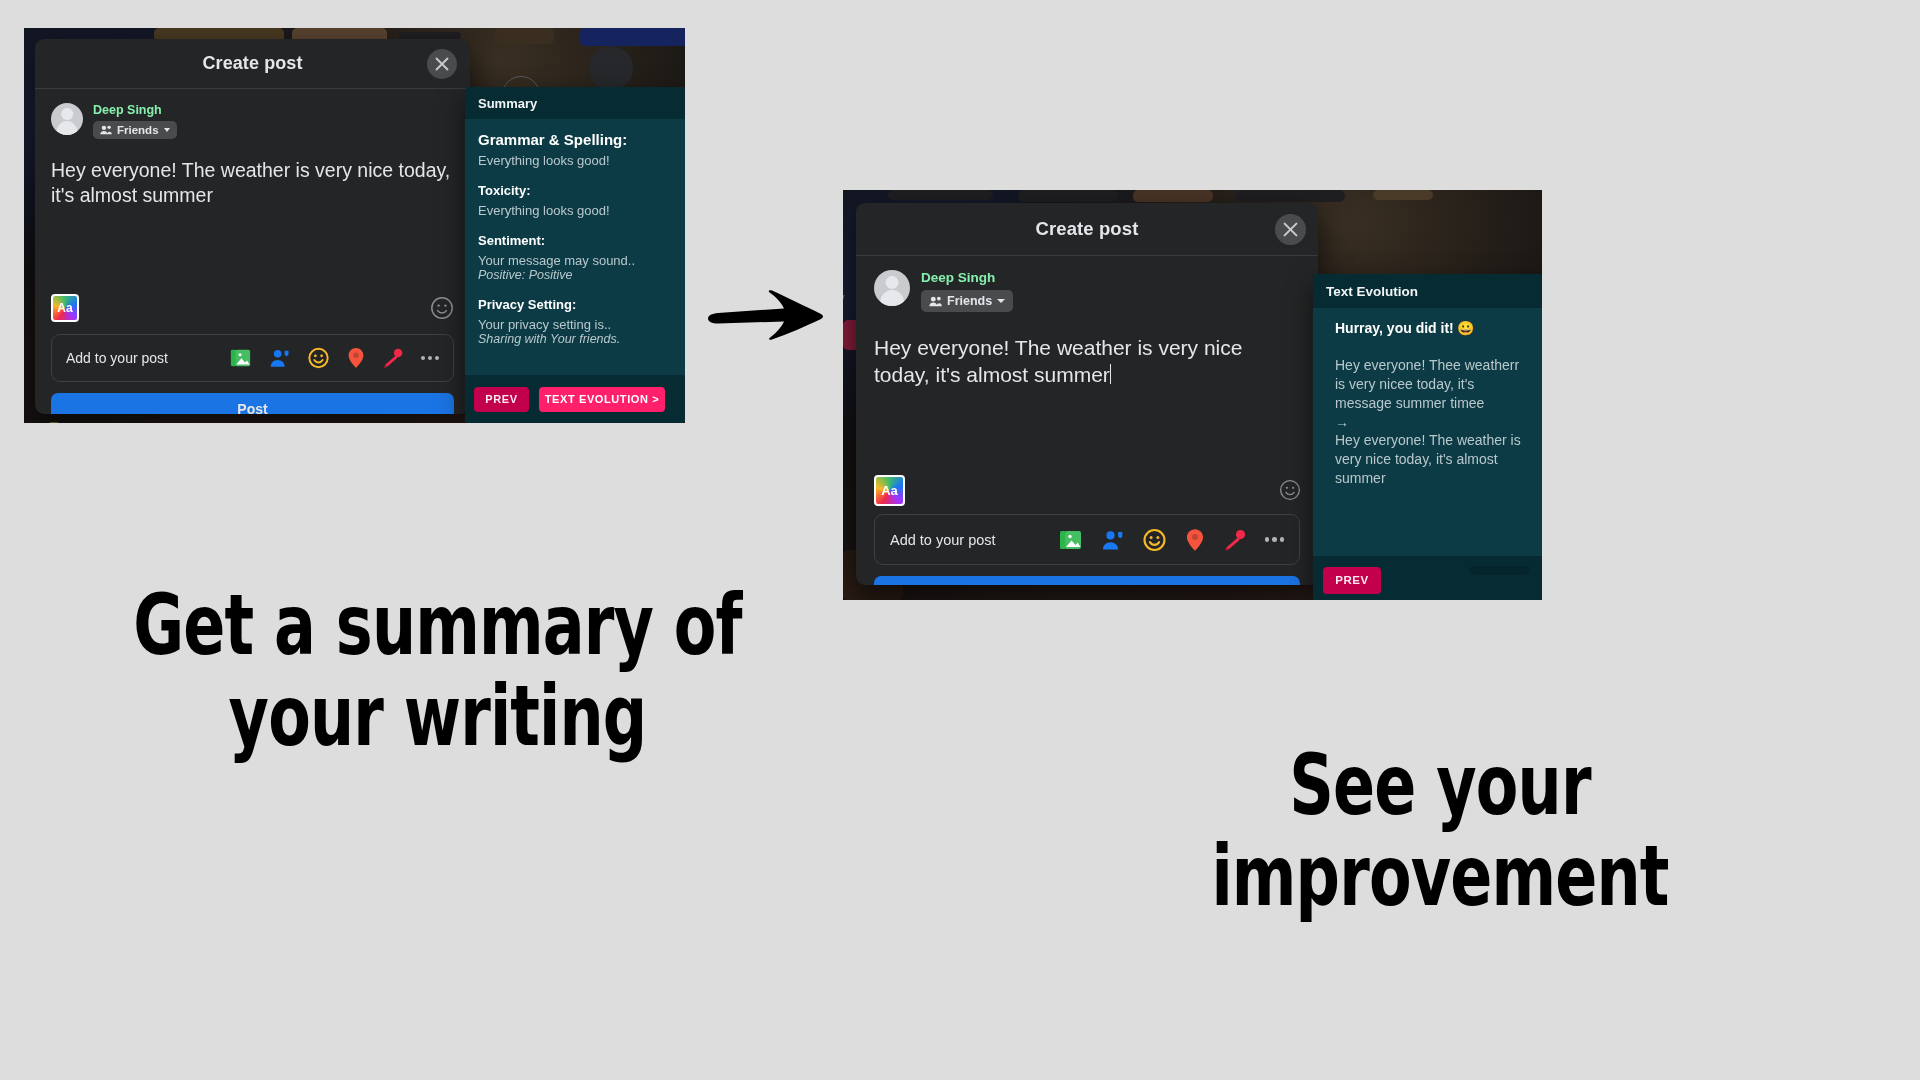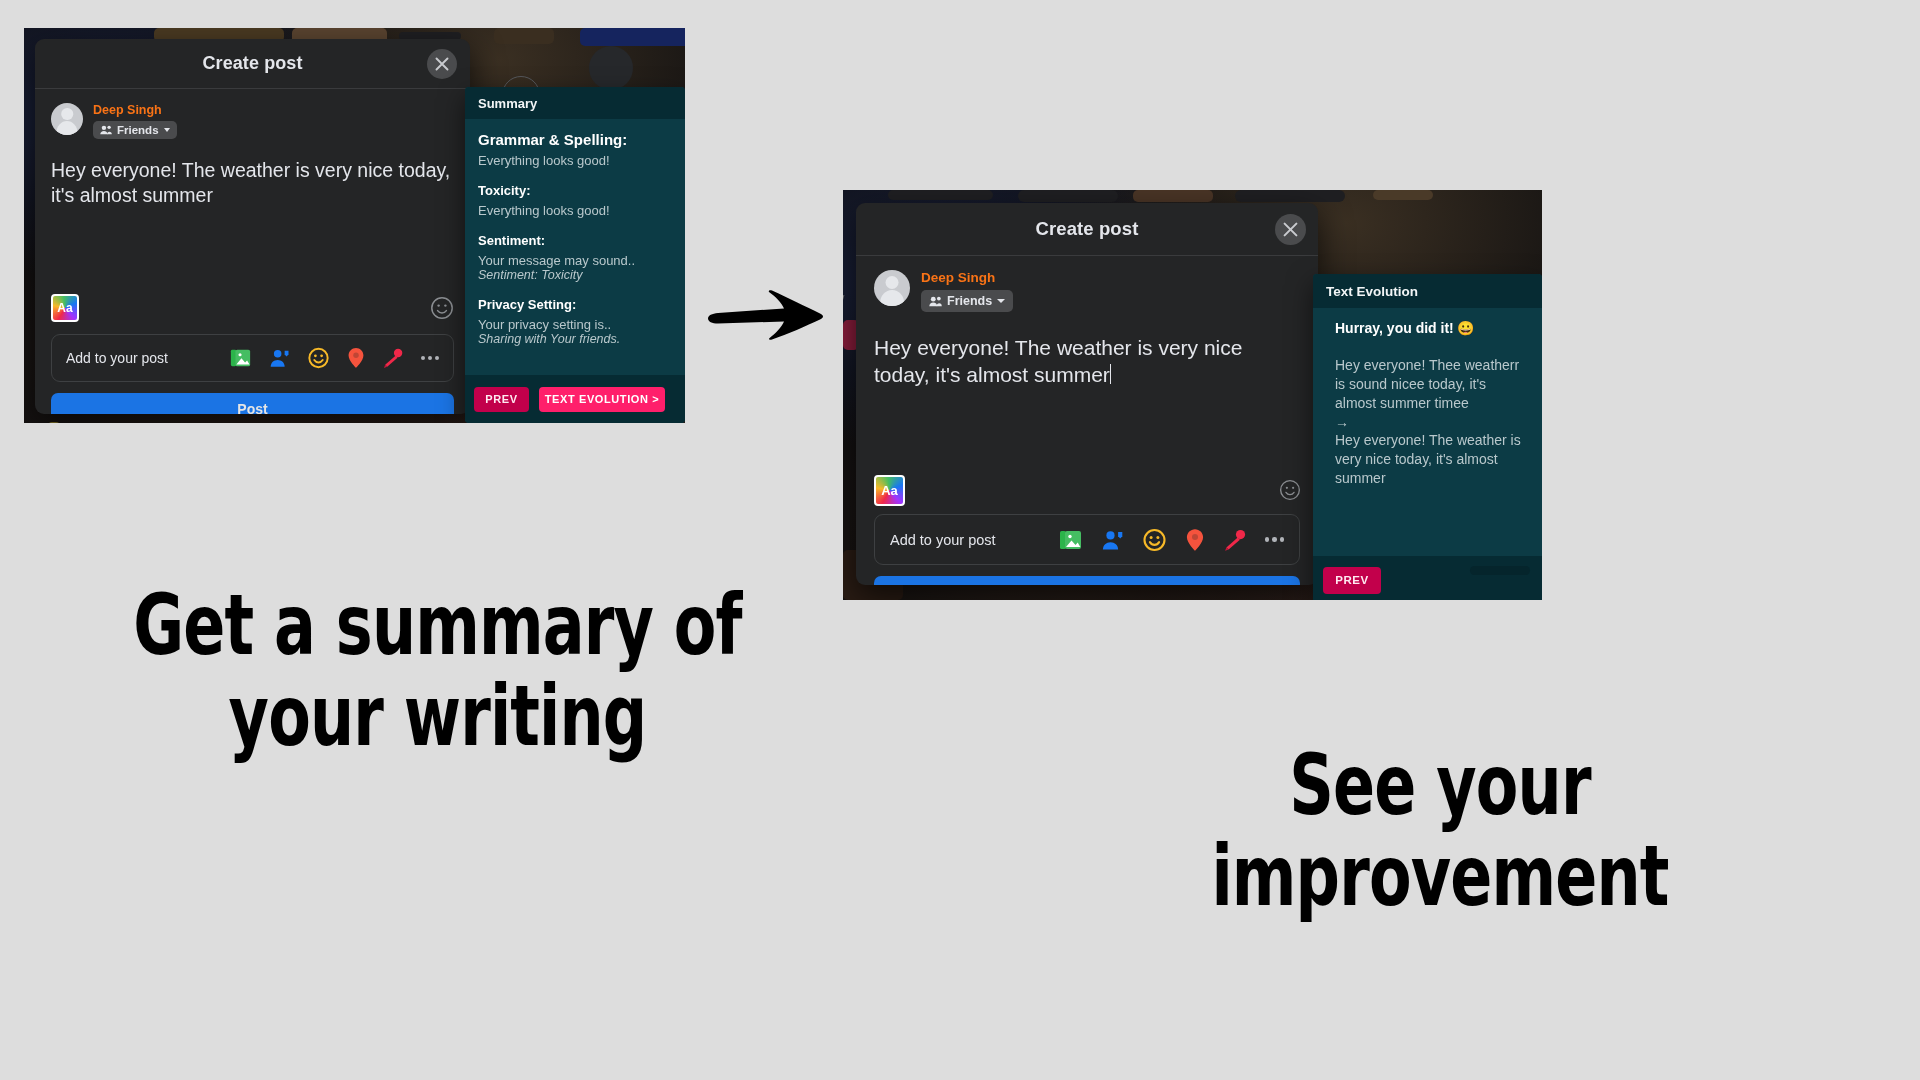--- a/index.html
+++ b/index.html
@@ -51,21 +51,21 @@
     content:""; position:absolute; left:50%; top:16%;
     width:36%; height:36%; transform:translateX(-50%);
     border-radius:50%; background:#e6e8eb;
   }
   .avatar::after { 
     content:""; position:absolute; left:50%; bottom:-8%;
     width:66%; height:52%; transform:translateX(-50%);
     border-radius:50% 50% 0 0 / 70% 70% 0 0; background:#e6e8eb;
   }
   .author-meta { display:flex; flex-direction:column; }
-  .author-name { color:#f97316; font-weight:bold; }
+  .author-name { color:#86efac; font-weight:bold; }
   .aud-pill {
     display:inline-flex; align-items:center; background:#4a4b4d;
     border-radius:5px; color:#e4e6eb; font-weight:bold; cursor:pointer;
     width:max-content;
   }
   .aud-pill .friends-ico { display:flex; align-items:center; }
   .caret { display:inline-block; border-style:solid; border-color:#e4e6eb transparent transparent transparent; }
   .post-text { color:#e4e6eb; line-height:1.3; }
   .caret-bar { display:inline-block; width:1px; background:#e4e6eb; vertical-align:-12%; }
 
@@ -246,21 +246,21 @@
           <div class="sec-label" style="font-size:15px;">Grammar &amp; Spelling:</div>
           <div class="sec-val" style="font-size:13px; margin-top:5px;">Everything looks good!</div>
         </div>
         <div style="margin-bottom:15px;">
           <div class="sec-label" style="font-size:13px;">Toxicity:</div>
           <div class="sec-val" style="font-size:13px; margin-top:5px;">Everything looks good!</div>
         </div>
         <div style="margin-bottom:15px;">
           <div class="sec-label" style="font-size:13px;">Sentiment:</div>
           <div class="sec-val" style="font-size:13px; margin-top:5px;">Your message may sound..</div>
-          <div class="sec-val ital" style="font-size:12.5px;">Sentiment: Toxicity</div>
+          <div class="sec-val ital" style="font-size:12.5px;">Positive: Positive</div>
         </div>
         <div>
           <div class="sec-label" style="font-size:13px;">Privacy Setting:</div>
           <div class="sec-val" style="font-size:13px; margin-top:5px;">Your privacy setting is..</div>
           <div class="sec-val ital" style="font-size:12.5px;">Sharing with Your friends.</div>
         </div>
       </div>
       <div class="panel-foot" style="height:48px; padding:0 9px; gap:10px;">
         <div class="btn-prev" style="width:55px; height:25px; font-size:11px;">
           <span>PREV</span>
@@ -379,21 +379,21 @@
         </div>
       </div>
     </div>
 
     <div class="panel" style="left:470px; top:84px; width:229px; height:330px;">
       <div class="panel-head" style="height:34px; padding:0 13px;">
         <div class="panel-head-title" style="font-size:13.5px;">Text Evolution</div>
       </div>
       <div class="panel-body" style="padding:12px 14px 0 22px;">
         <div class="evo-head" style="font-size:14px;">Hurray, you did it! 😀</div>
-        <div class="evo-old" style="font-size:14px; line-height:1.35; margin-top:20px;">Hey everyone! Thee weatherr is sound nicee today, it's almost summer timee</div>
+        <div class="evo-old" style="font-size:14px; line-height:1.35; margin-top:20px;">Hey everyone! Thee weatherr is very nicee today, it's message summer timee</div>
         <div class="evo-arrow" style="font-size:14px; line-height:1.3;">→</div>
         <div class="evo-new" style="font-size:14px; line-height:1.35;">Hey everyone! The weather is very nice today, it's almost summer</div>
       </div>
       <div class="panel-foot" style="height:48px; padding:0 10px; position:relative;">
         <div class="btn-prev" style="width:58px; height:27px; font-size:11.5px;">
           <span>PREV</span>
         </div>
         <div class="ghost-pill" style="right:12px; top:10px; width:60px; height:9px;"></div>
       </div>
     </div>

